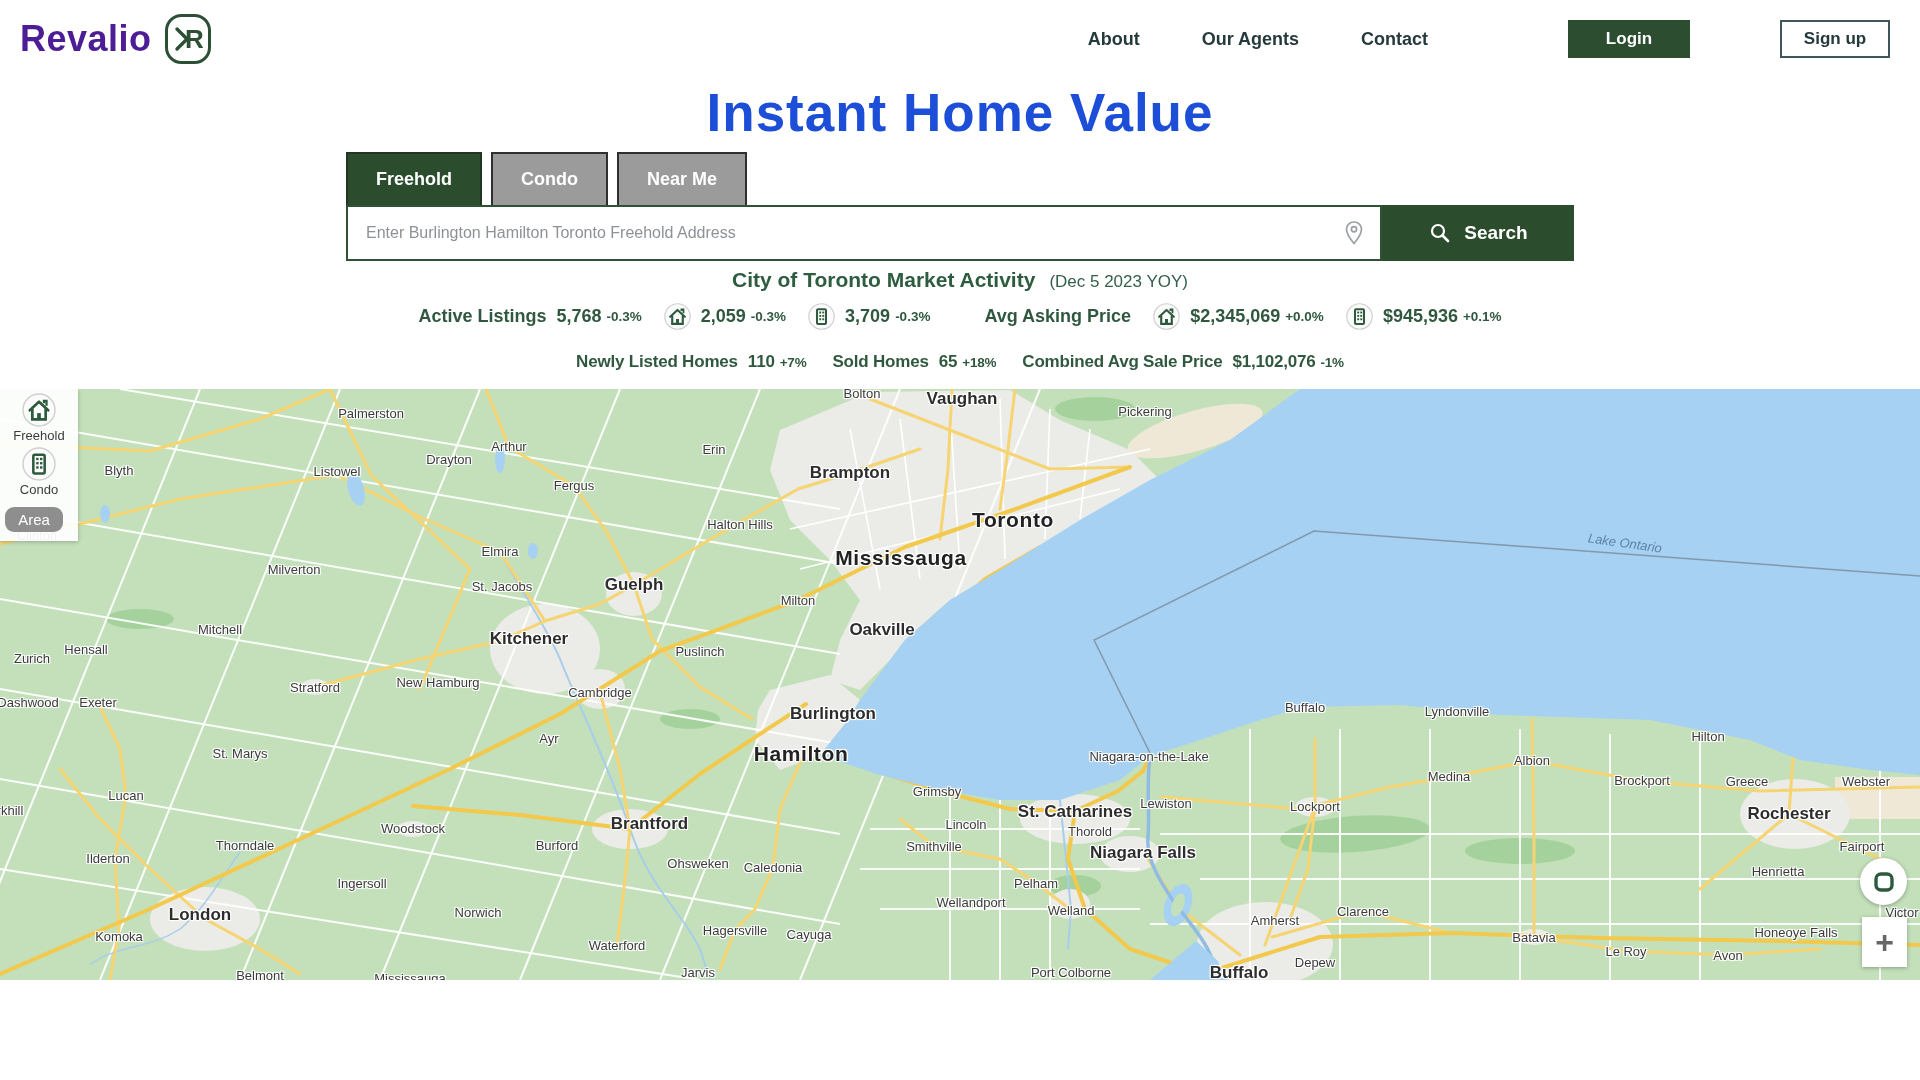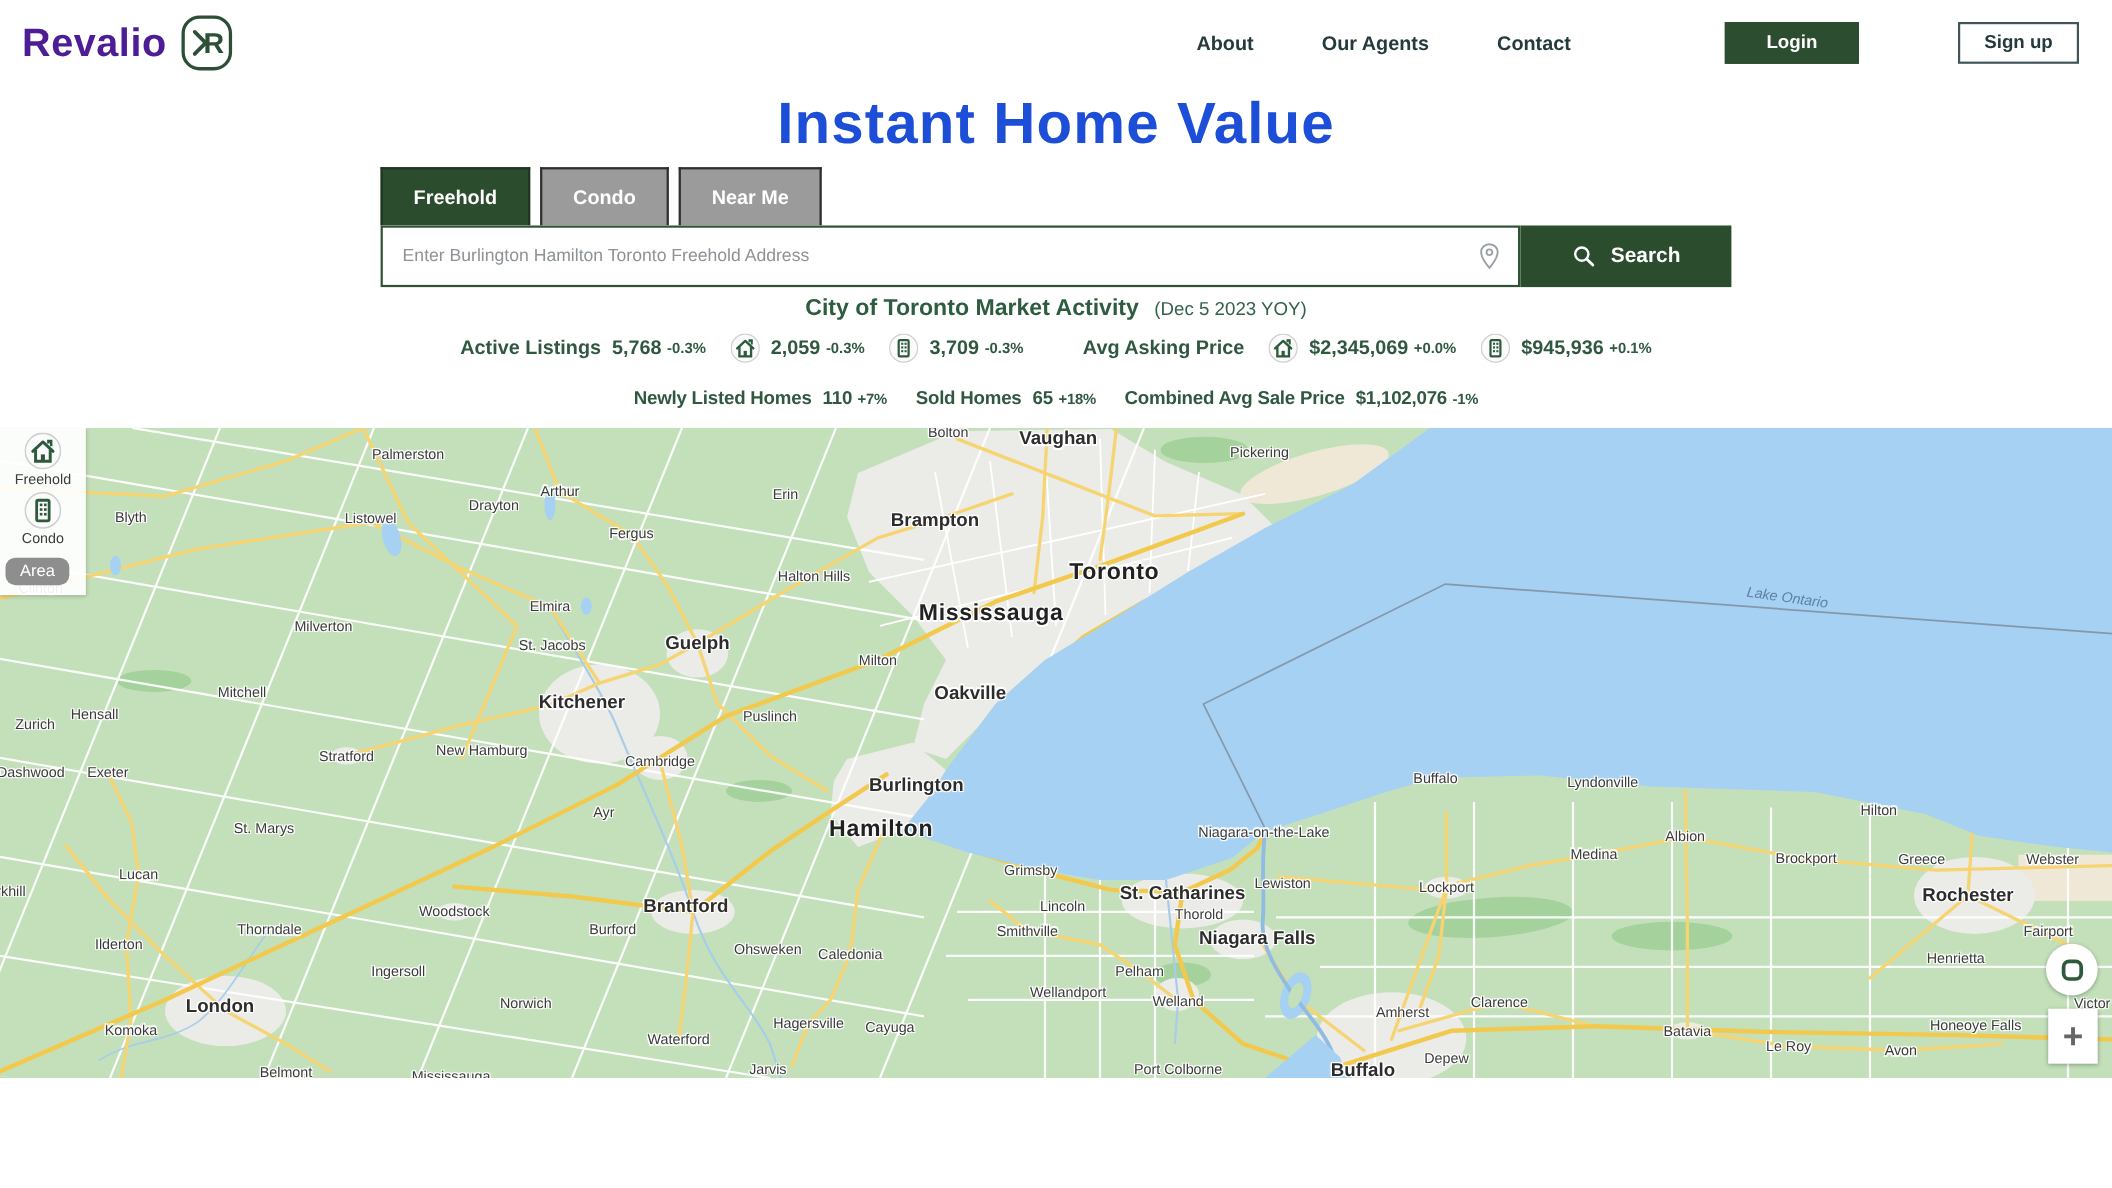--- a/index.html
+++ b/index.html
@@ -327,21 +327,21 @@
         <span class="mlb xl" style="left: 1013px; top: 131px;">Toronto</span>
         <span class="mlb xl" style="left: 901px; top: 169px;">Mississauga</span>
         <span class="mlb xl" style="left: 801px; top: 365px;">Hamilton</span>
         <span class="mlb lg" style="left: 850px; top: 84px;">Brampton</span>
         <span class="mlb lg" style="left: 962px; top: 10px;">Vaughan</span>
         <span class="mlb lg" style="left: 634px; top: 196px;">Guelph</span>
         <span class="mlb lg" style="left: 529px; top: 250px;">Kitchener</span>
         <span class="mlb lg" style="left: 833px; top: 325px;">Burlington</span>
         <span class="mlb lg" style="left: 882px; top: 241px;">Oakville</span>
         <span class="mlb lg" style="left: 200px; top: 526px;">London</span>
-        <span class="mlb lg" style="left: 603px; top: 435px; padding-left: 41px;">Brantford</span>
+        <span class="mlb lg" style="left: 629px; top: 435px; padding-left: 41px;">Brantford</span>
         <span class="mlb lg" style="left: 1075px; top: 423px;">St. Catharines</span>
         <span class="mlb lg" style="left: 1143px; top: 464px;">Niagara Falls</span>
         <span class="mlb lg" style="left: 1239px; top: 584px;">Buffalo</span>
         <span class="mlb lg" style="left: 1789px; top: 425px;">Rochester</span>
         <span class="mlb sm" style="left: 862px; top: 4px;">Bolton</span>
         <span class="mlb sm" style="left: 1145px; top: 22px;">Pickering</span>
         <span class="mlb sm" style="left: 714px; top: 60px;">Erin</span>
         <span class="mlb sm" style="left: 740px; top: 135px;">Halton Hills</span>
         <span class="mlb sm" style="left: 798px; top: 211px;">Milton</span>
         <span class="mlb sm" style="left: 700px; top: 262px;">Puslinch</span>

